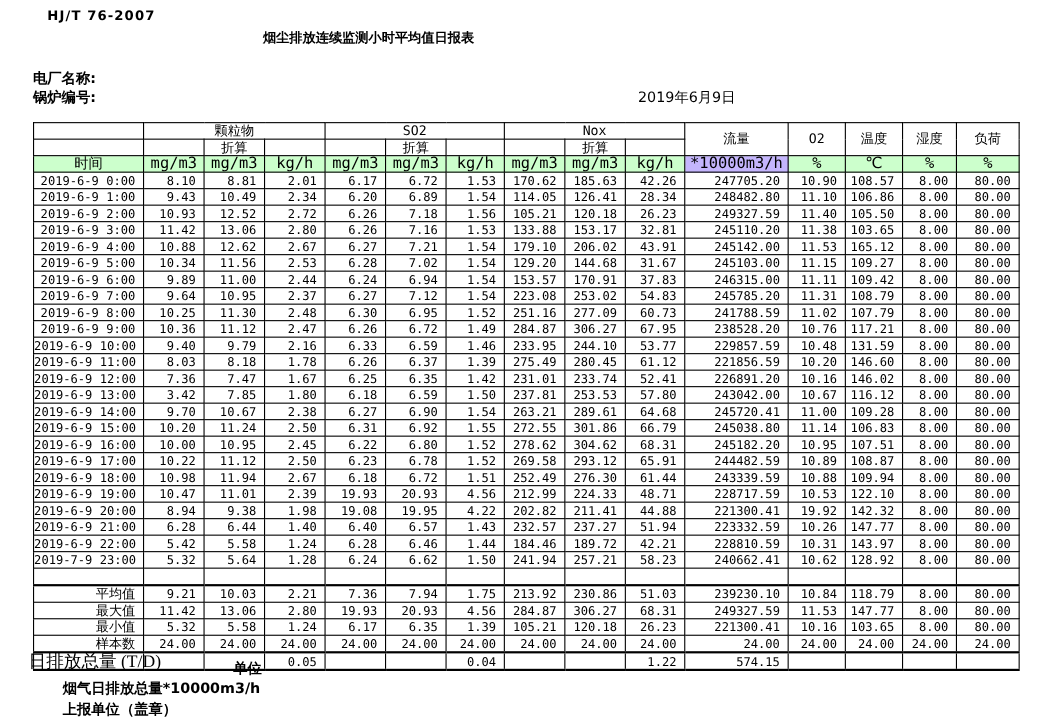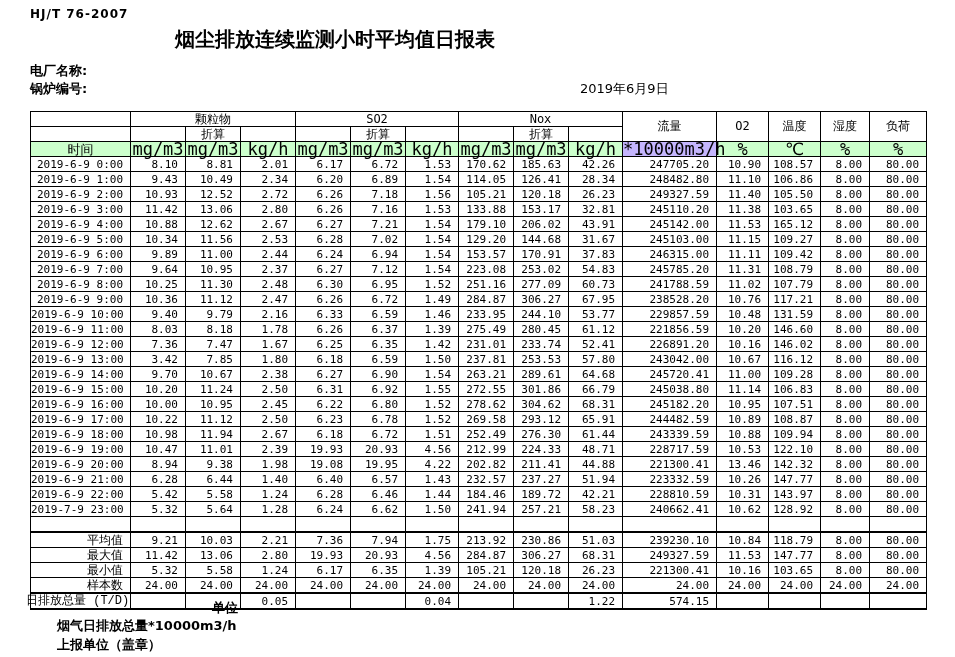--- a/index.html
+++ b/index.html
@@ -1,40 +1,40 @@
 <!DOCTYPE html>
 <html><head>
 <meta charset="utf-8">
 <style>
   html,body{margin:0;padding:0;}
   body{
     width:955px;height:657px;background:#ffffff;position:relative;
     font-family:"DejaVu Sans","Liberation Sans",sans-serif;color:#000;
   }
-  .std-code{position:absolute;left:30px;top:7px;font-size:12px;font-weight:bold;letter-spacing:1px;}
-  .title{position:absolute;left:0;top:26px;width:670px;text-align:center;font-size:20px;font-weight:bold;}
+  .std-code{position:absolute;left:43px;top:7px;font-size:12px;font-weight:bold;letter-spacing:1px;}
+  .title{position:absolute;left:0;top:26px;width:670px;text-align:center;font-size:12px;font-weight:bold;}
   .plant-label{position:absolute;left:30px;top:62px;font-size:13px;font-weight:bold;}
   .boiler-label{position:absolute;left:30px;top:80px;font-size:13px;font-weight:bold;}
   .report-date{position:absolute;left:580px;top:80px;font-size:13px;}
   table.report{
     position:absolute;left:30px;top:111px;width:896px;
     border-collapse:collapse;table-layout:fixed;
     font-family:"DejaVu Sans Mono","DejaVu Sans",sans-serif;font-size:11px;
   }
   table.report th, table.report td{
     border:1px solid #000;height:14px;line-height:13px;
     white-space:nowrap;overflow:visible;
   }
   table.report th{font-weight:normal;text-align:center;padding:0;font-size:12px;}
   table.report td{text-align:right;padding:0 7px 0 0;}
   td.c-time{padding-right:4px;}
   td.c-center{text-align:center;padding:0;}
   td.c-label{font-family:"DejaVu Sans","Liberation Sans",sans-serif;font-size:12px;padding-right:3px;margin-top:47px;}
-  td.c-label-left{font-family:Liberation Mono, monospace;font-size:12px;text-align:left;padding:0;text-indent:-5px;margin-top:22px;}
-  tr.units-row th{font-size:17px;}
+  td.c-label-left{font-family:Liberation Serif, serif;font-size:16px;text-align:left;padding:0;text-indent:-5px;margin-top:22px;}
+  tr.units-row th{font-size:14px;}
   tr.row-avg td{border-top:2px solid #000;}
   tr.row-total td{border-top:2px solid #000;border-bottom:2px solid #000;}
   .f-note1{position:absolute;left:57px;top:617px;font-size:13px;font-weight:bold;}
   .f-note2{position:absolute;left:57px;top:636px;font-size:13px;font-weight:bold;}
   .f-note3{position:absolute;left:212px;top:599px;font-size:13px;font-weight:bold;}
 </style>
 </head>
 <body>
 
 <div class="std-code">HJ/T  76-2007</div>
@@ -449,21 +449,21 @@
         <td>8.94</td>
         <td>9.38</td>
         <td>1.98</td>
         <td>19.08</td>
         <td>19.95</td>
         <td>4.22</td>
         <td>202.82</td>
         <td>211.41</td>
         <td>44.88</td>
         <td>221300.41</td>
-        <td class="c-center">13.46</td>
+        <td class="c-center">19.92</td>
         <td>142.32</td>
         <td>8.00</td>
         <td>80.00</td>
       </tr>
       <tr>
         <td class="c-time">2019-6-9 21:00</td>
         <td>6.28</td>
         <td>6.44</td>
         <td>1.40</td>
         <td>6.40</td>

